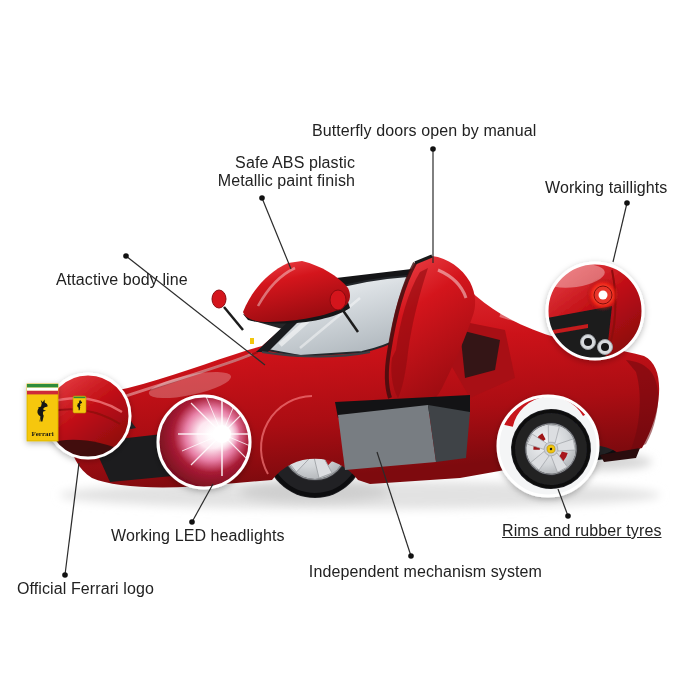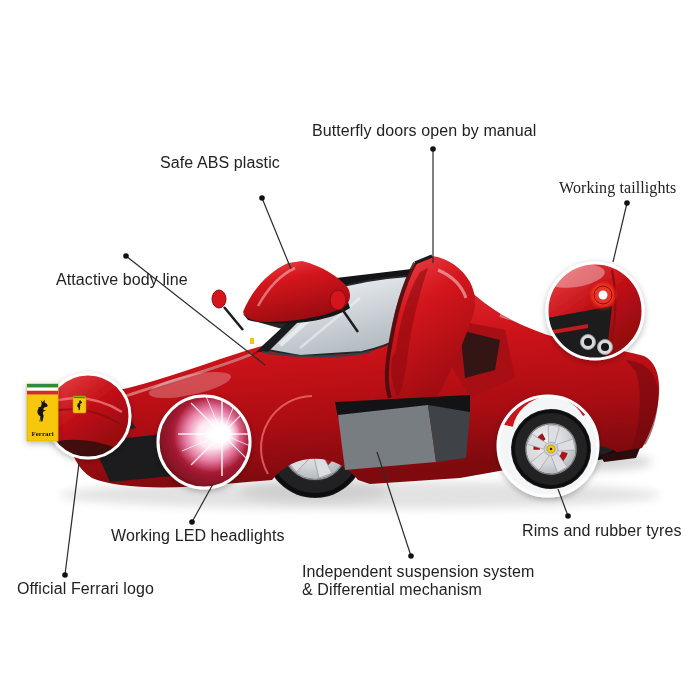--- a/index.html
+++ b/index.html
@@ -1,21 +1,21 @@
 <!DOCTYPE html>
 <html style="--background: #ffffff; --label-text: #222222; --ferrari-red: #cc1219; --body-highlight: #f0565c; --body-shadow: #7e0a0e; --badge-yellow: #f6c70b; --stripe-green: #2e8b3a; --stripe-red: #ce2b37; --rim-silver: #d3d6d9; --hub-yellow: #f2c60c; --taillight-glow: #ff5a3a; --callout-line: #2b2b2b;"><head>
 <meta charset="utf-8">
 <style>
   html,body{margin:0;padding:0;background:#fff;}
   .stage{position:relative;width:700px;height:700px;background:var(--background,#fff);
          font-family:"Liberation Sans",sans-serif;overflow:hidden;}
   .art{position:absolute;left:0;top:0;}
   .callout{position:absolute;font-size:16px;line-height:18px;color:var(--label-text,#222);
            white-space:nowrap;letter-spacing:.1px;}
-  .center{text-align:left;}
+  .center{text-align:right;}
 </style>
 </head>
 <body>
 
 <div class="stage">
 
 <svg class="art" width="700" height="700" viewBox="0 0 700 700">
   <defs>
     <linearGradient id="gradBody" x1="0" y1="0" x2="0.25" y2="1">
       <stop offset="0" stop-color="#f0565c"></stop>
@@ -293,30 +293,30 @@
         <circle cx="65" cy="575" r="2.8"></circle>
     <circle cx="568" cy="516" r="2.8"></circle>
         <circle cx="411" cy="556" r="2.8"></circle>
   </g>
 </svg>
 
 <div class="callout" style="left:312px;top:122px;">Butterfly doors open by manual</div>
 
 <div class="callout center" style="left:160px;top:154px;width:195px;">
   <div>Safe ABS plastic</div>
+  <div>Metallic paint finish</div>
 </div>
 
-<div class="callout" style="left:559px;top:179px;font-family:Liberation Serif, serif;">Working taillights</div>
+<div class="callout" style="left:545px;top:179px;">Working taillights</div>
 
 <div class="callout" style="left:56px;top:230px;margin-top:41px;">Attactive body line</div>
 
 <div class="callout" style="left:17px;top:580px;">Official Ferrari logo</div>
 
 <div class="callout" style="left:111px;top:527px;">Working LED headlights</div>
 
-<div class="callout" style="left:522px;top:522px;">Rims and rubber tyres</div>
+<div class="callout" style="left:502px;top:522px;text-decoration:underline;">Rims and rubber tyres</div>
 
 <div class="callout center" style="left:302px;top:563px;width:240px;">
-  <div>Independent suspension system</div>
-  <div>&amp; Differential mechanism</div>
+  <div>Independent mechanism system</div>
 </div>
 
 </div>
 
 </body></html>

